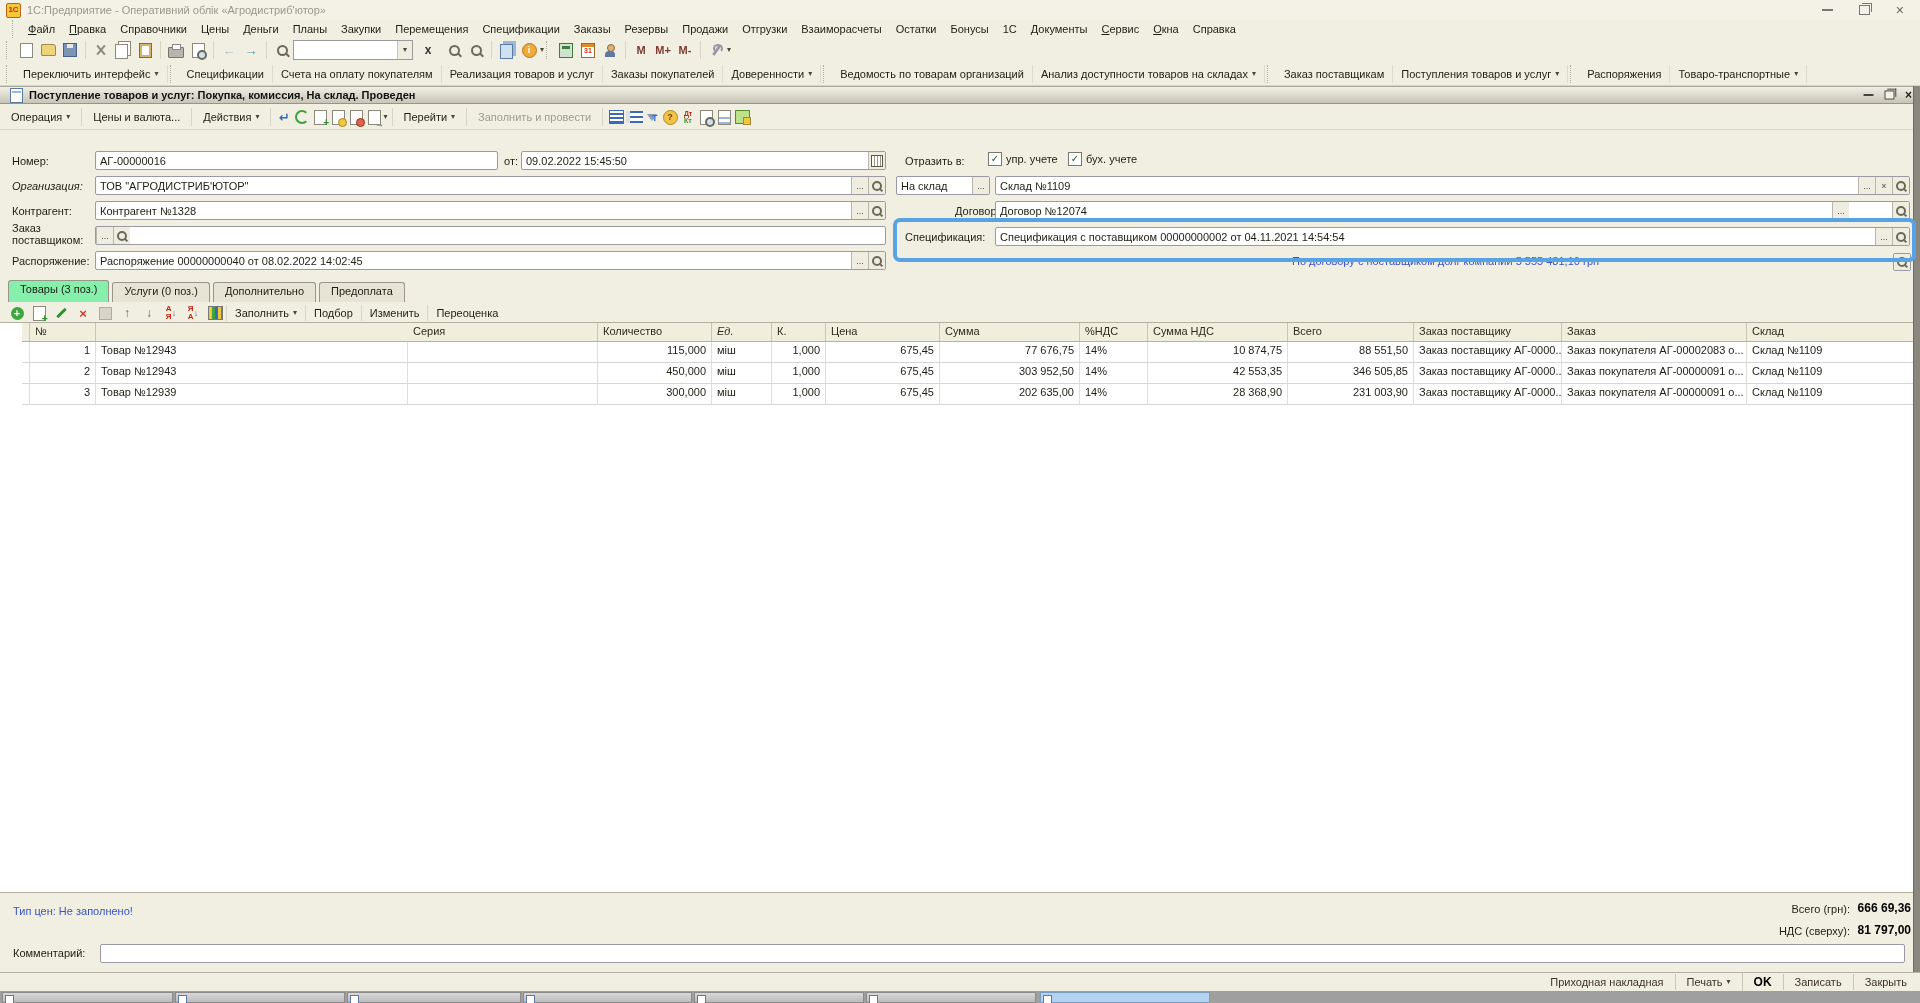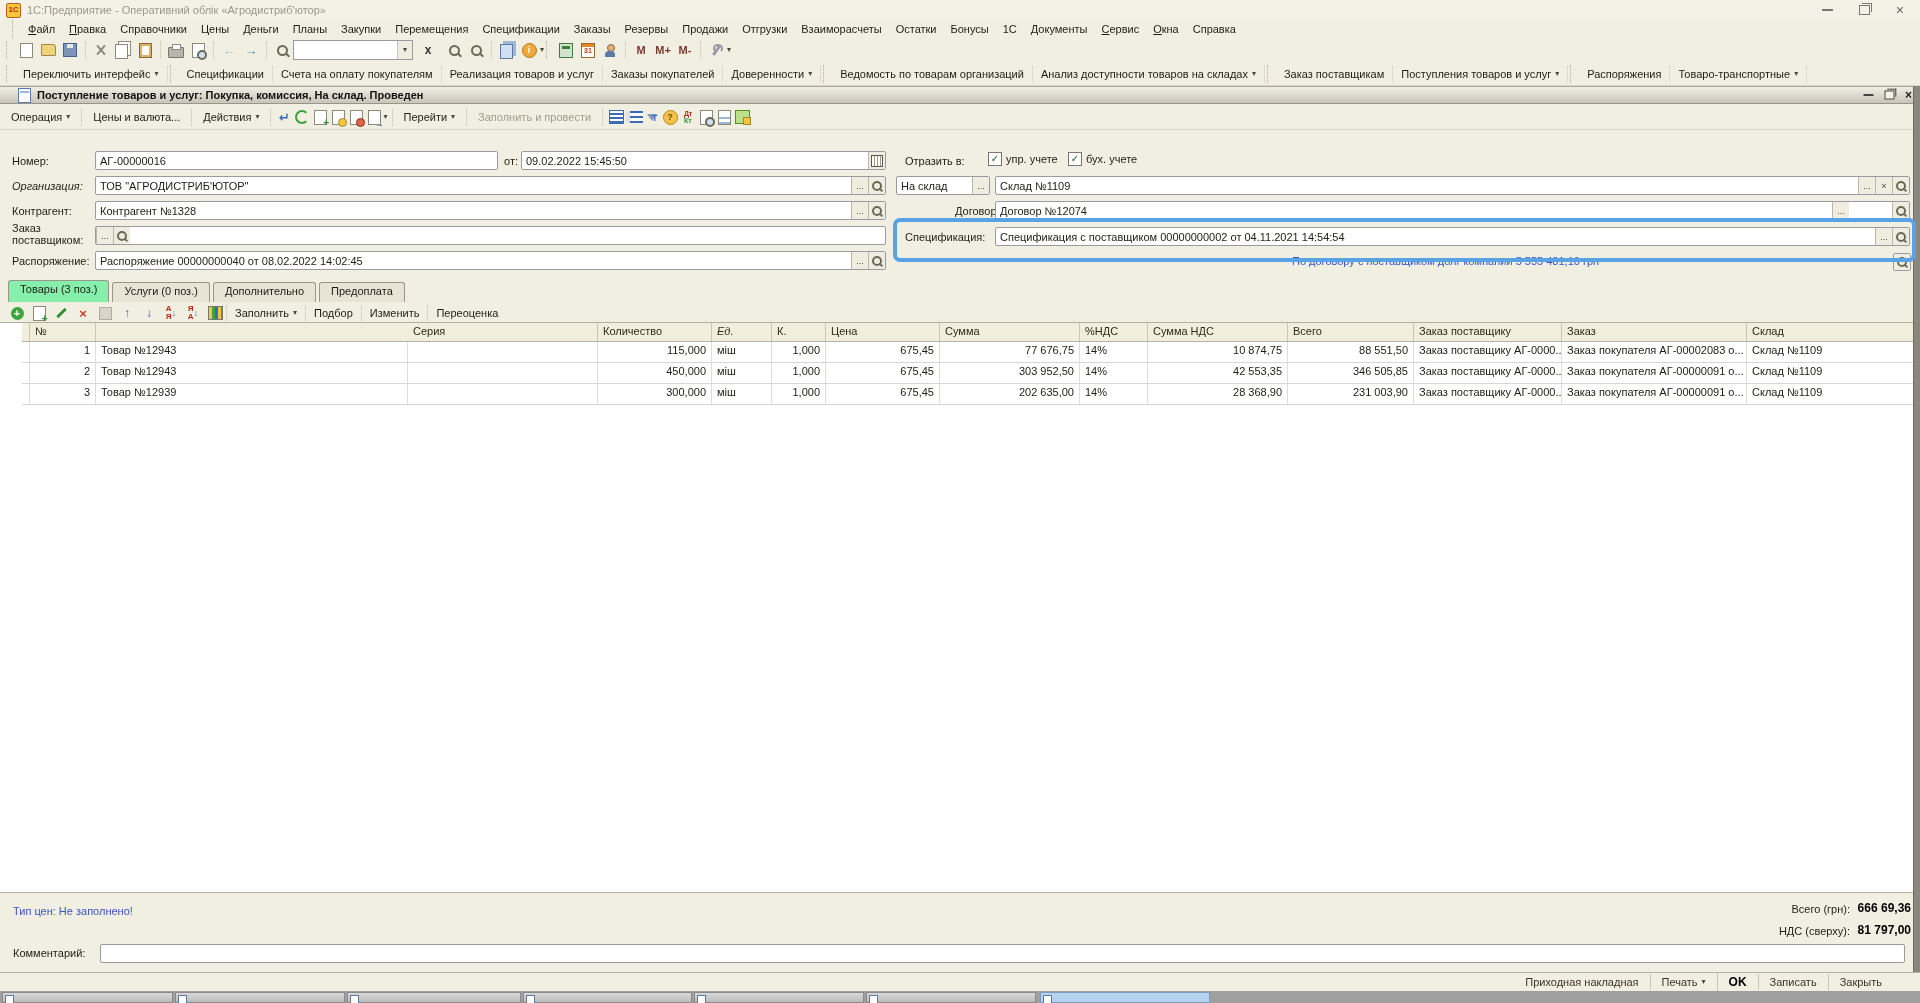--- a/index.html
+++ b/index.html
@@ -57,21 +57,21 @@
   .cal{width:12px;height:13px;background:#fff;border:1px solid #9a6a2a;color:#c23a12;font-size:7px;font-weight:bold;text-align:center;}
   .cal:before{content:"";display:block;height:3px;background:#e08a2a;}
   .person{width:12px;height:13px;position:relative;}
   .person:before{content:"";position:absolute;left:3px;top:0;width:6px;height:6px;border-radius:50%;background:#e0b080;border:1px solid #8a6a3a;}
   .person:after{content:"";position:absolute;left:1px;top:7px;width:10px;height:6px;border-radius:4px 4px 0 0;background:#5b7ba5;}
   .mtxt{font-weight:bold;color:#7d3b2d;font-size:11px;}
   .wrench{width:13px;height:13px;position:relative;}
   .wrench:before{content:"";position:absolute;left:5px;top:1px;width:3px;height:11px;background:#9a98a8;transform:rotate(35deg);}
   .wrench:after{content:"";position:absolute;left:3px;top:0;width:6px;height:5px;border:2px solid #9a98a8;border-radius:50%;border-bottom-color:transparent;}
   
-  .doctitle{left:0;top:86px;width:1920px;height:18px;background:linear-gradient(#f0eee3,#c8c5b8);border-top:1px solid #aaa89b;border-bottom:1px solid #97958a;display:flex;align-items:center;padding-left:18px;box-sizing:border-box;}
+  .doctitle{left:0;top:86px;width:1920px;height:18px;background:linear-gradient(#f0eee3,#c8c5b8);border-top:1px solid #aaa89b;border-bottom:1px solid #97958a;display:flex;align-items:center;padding-left:10px;box-sizing:border-box;}
   .docicon{width:11px;height:13px;background:#fff;border:1px solid #5b7ba5;}
   .docicon:before{content:"";display:block;height:2px;background:#9db8d6;margin:2px 1px 0;}
   .doctext{margin-left:6px;font-weight:bold;color:#111;}
   .docw{margin-left:auto;display:flex;gap:10px;align-items:center;padding-right:8px;}
   .docw .wmin,.docw .wrest{transform:scale(.9);}
   .docw .wmin{background:#333;} 
   .docw .wrest{border-color:#333;}
   .docw .wrest:before{border-color:#333;}
   .docw .wclose{color:#222;font-weight:bold;font-size:12px;}
   .dtoolbar{left:0;top:105px;width:1920px;height:25px;display:flex;align-items:center;padding-left:4px;box-sizing:border-box;border-bottom:1px solid #dad7c7;}
@@ -137,21 +137,21 @@
   .thead .tc{border-right:1px solid #c9c6b4;color:#2c2c1c;}
   .tbody .trow{border-bottom:1px solid #d6d6d6;}
   .ar{text-align:right;}
   .gut{width:8px;padding:0;}
   .selcell{background:#4a61ad;outline:1px dotted #fff;outline-offset:-3px;height:100%;width:100%;}
   
   .ftr-link{position:absolute;left:13px;top:905px;color:#3b54c4;}
   .tot-lbl{position:absolute;width:200px;text-align:right;color:#1e1e14;}
   .tot-val{position:absolute;width:150px;text-align:right;font-weight:bold;font-size:12px;color:#000;}
   .cmt-input{position:absolute;left:100px;top:944px;width:1805px;height:19px;background:#fff;border:1px solid #9b9aa2;border-radius:2px;box-sizing:border-box;font-size:11px;padding:0 4px;font-family:"Liberation Sans","DejaVu Sans",sans-serif;}
-  .btnbar{position:absolute;left:0;top:972px;width:1920px;height:19px;border-top:1px solid #b5b2a5;display:flex;justify-content:flex-end;align-items:center;padding-right:27px;box-sizing:border-box;background:#f1efe1;z-index:6;}
+  .btnbar{position:absolute;left:0;top:972px;width:1920px;height:19px;border-top:1px solid #b5b2a5;display:flex;justify-content:flex-end;align-items:center;padding-right:2px;box-sizing:border-box;background:#f1efe1;z-index:6;}
   .bbtn{padding:2px 11px;border-left:1px solid #c9c6b6;color:#3c3326;white-space:nowrap;display:flex;align-items:center;gap:4px;}
   .bbtn.first{border-left:none;}
   .bbtn.ok{font-weight:bold;color:#000;font-size:12px;}
   
   .taskbar{position:absolute;left:0;top:991px;width:1920px;height:12px;background:#9f9f9f;z-index:7;}
   .tkb{position:absolute;top:1px;height:11px;background:linear-gradient(#d8d8d8,#bcbcbc);border:1px solid #8a8a8a;box-sizing:border-box;}
   .tkb .tkico{position:absolute;left:2px;top:2px;width:7px;height:7px;background:#fff;border:1px solid #5b7ba5;}
   .tkb.active{background:#b5d3ef;border-color:#7a9cc0;}
 </style>
 </head>

